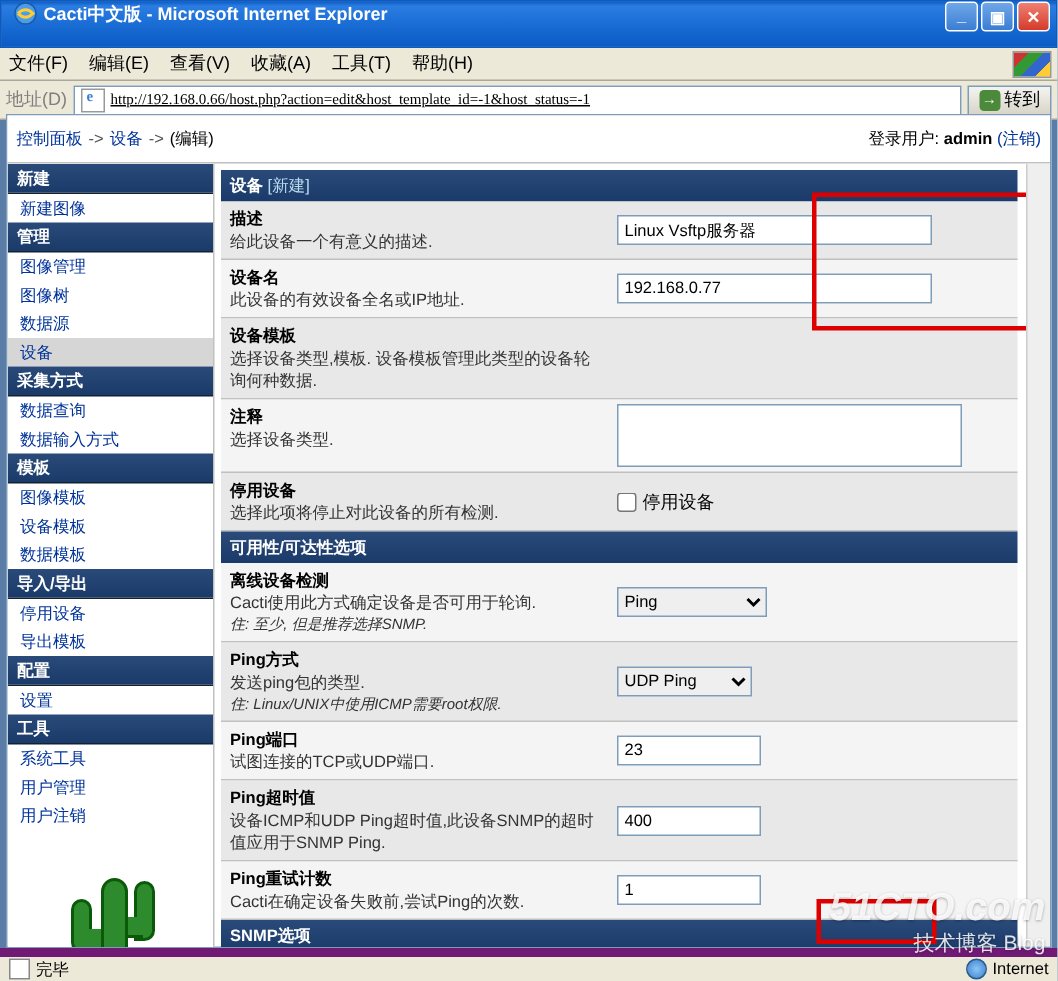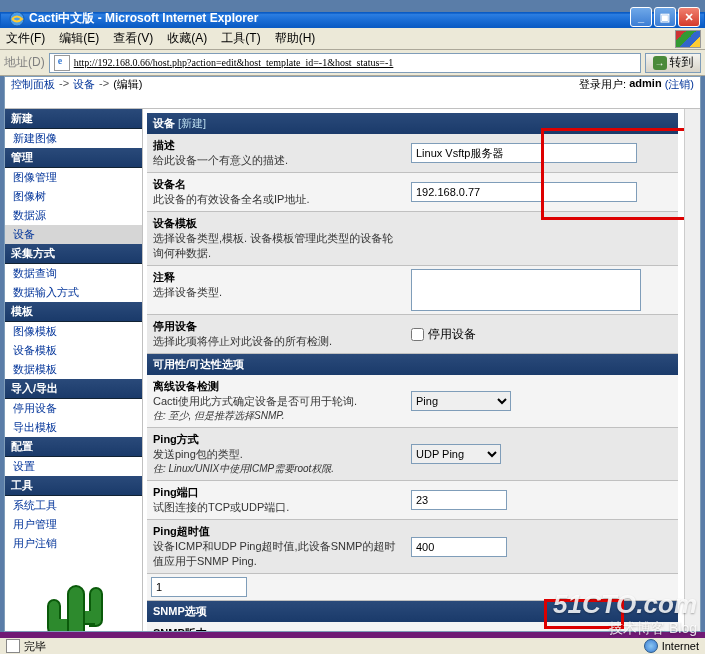--- a/index.html
+++ b/index.html
@@ -1,19 +1,19 @@
 <!DOCTYPE html>
 <html><head>
 <meta charset="utf-8">
 <style>
 * { box-sizing: border-box; margin: 0; padding: 0; }
 body { font-family: "Microsoft YaHei", Tahoma, Arial, sans-serif; font-size: 12px; background: #5a7da8; width: 705px; height: 654px; overflow: hidden; position: relative; }
 
 
-.titlebar { height: 16px; background: linear-gradient(#0a5bc4, #2b7de1 10%, #1a6dd5 50%, #0a5bc4); color: #fff; display: flex; align-items: flex-end; padding: 0 4px; border: 1px solid #0a5bc4; margin-top: 12px; }
+.titlebar { height: 32px; background: linear-gradient(#0a5bc4, #2b7de1 10%, #1a6dd5 50%, #0a5bc4); color: #fff; display: flex; align-items: flex-start; padding: 0 4px; border: 1px solid #0a5bc4; }
 .titlebar .ie-icon { width: 16px; height: 16px; margin: 0 4px; }
 .titlebar .title { flex: 1; font-weight: bold; font-size: 12px; }
 .winbtns { display: flex; gap: 2px; }
 .winbtn { width: 22px; height: 20px; border: 1px solid #fff; border-radius: 3px; display: flex; align-items: center; justify-content: center; font-size: 11px; font-weight: bold; }
 .winbtn.min, .winbtn.max { background: linear-gradient(#6fa8e8, #3b7dd4); color: #fff; }
 .winbtn.close { background: linear-gradient(#f08070, #d43b2b); color: #fff; }
 
 .menubar { background: #ece9d8; height: 22px; display: flex; align-items: center; padding: 0 6px; gap: 14px; border-bottom: 1px solid #aca899; position:relative;}
 .menubar .menuitem { cursor: default; }
 .menubar .ms-flag { position:absolute; right:4px; top:2px; width:26px; height:18px; background: linear-gradient(135deg,#cc3333 0 25%, #339933 25% 50%, #3366cc 50% 75%, #ffcc33 75%); border:1px solid #999; }
@@ -21,21 +21,21 @@
 .addrbar { background: #ece9d8; height: 26px; display: flex; align-items: center; padding: 0 4px; border-bottom: 1px solid #aca899; gap: 4px; }
 .addrbar .label { color: #7f7f7f; }
 .addrbar .urlbox { flex: 1; border: 1px solid #7f9db9; background: #fff; height: 20px; display: flex; align-items: center; padding: 0 4px; font-family: Tahoma; font-size: 10px; text-decoration: underline; }
 .addrbar .page-icon { width: 16px; height: 16px; margin-right: 4px; display:inline-block; background:#fff; border:1px solid #999; position:relative;}
 .addrbar .page-icon::after{content:"e"; color:#3b7dd4; font-weight:bold; position:absolute; top:-1px; left:3px;}
 .addrbar .gobox { width: 56px; height: 20px; border: 1px solid #7f9db9; background: linear-gradient(#f4f4f0,#d8d4c8); display: flex; align-items: center; justify-content: center; gap:3px;}
 .addrbar .goicon { width:14px; height:14px; border-radius:3px; background:#4a8a3a; color:#fff; display:flex; align-items:center; justify-content:center; font-size:10px;}
 
 
 .page { position: absolute; top: 76px; left: 4px; right: 4px; bottom: 22px; background: #fff; border: 1px solid #7f9db9; display: flex; flex-direction: column; }
-.crumbbar { height: 32px; background: #fff; border-bottom: 1px solid #c0c0c0; display: flex; padding: 0 6px; font-size: 11px; }
+.crumbbar { height: 32px; background: #fff; border-bottom: 1px solid #c0c0c0; display: flex; align-items: center; padding: 0 6px; font-size: 11px; }
 .crumbbar a { color: #003399; text-decoration: none; }
 .crumbbar .arrow { margin: 0 4px; color: #555; }
 .crumbbar .spacer { flex: 1; }
 .crumbbar .logout { color: #003399; }
 
 .body { flex: 1; display: flex; overflow: hidden; }
 
 
 .sidebar { width: 138px; background: #fff; border-right: 1px solid #c0c0c0; overflow-y: auto; padding-bottom: 8px; position: relative; }
 .sidebar .sec { background: linear-gradient(#2a4a7a, #1a3a6a); color: #fff; font-weight: bold; padding: 2px 6px; font-size: 11px; border-bottom:1px solid #123; }
@@ -54,21 +54,21 @@
 .bar a { color: #bde; font-weight: normal; }
 .row { display: flex; border-bottom: 1px solid #c0c0c0; }
 .row.g { background: #e8e8e8; }
 .row.w { background: #f4f4f4; }
 .cell-l { width: 260px; padding: 4px 6px; font-size: 11px; }
 .cell-l .lbl { font-weight: bold; }
 .cell-l .hint { color: #333; font-size: 11px; }
 .cell-l .hint2 { color: #333; font-style: italic; font-size: 10px; }
 .cell-r { flex: 1; padding: 3px 4px; display: flex; align-items: center; }
 .txt { border: 1px solid #7f9db9; font-size: 11px; padding: 2px 4px; height: 20px; background: #fff; font-family: inherit; }
-.txt.w-lg { width: 226px; }
+.txt.w-lg { width: 210px; }
 .txt.w-md { width: 96px; }
 select.sel { border: 1px solid #7f9db9; font-size: 11px; height: 20px; background: #efefef; }
 textarea.ta { border: 1px solid #7f9db9; width: 230px; height: 42px; font-family: inherit; font-size: 11px; resize: none; }
 .chk { width:13px; height:13px; margin-right:4px;}
 
 .redbox { border: 3px solid #d00; position: absolute; pointer-events: none; }
 .redbox.top { top: 19px; left: 398px; width: 170px; height: 92px; }
 .redbox.bot { top: 490px; left: 401px; width: 80px; height: 30px; }
 
 
@@ -253,20 +253,24 @@
       <div class="row g">
         <div class="cell-l">
             <div class="lbl">Ping超时值</div>
             <div class="hint">设备ICMP和UDP Ping超时值,此设备SNMP的超时值应用于SNMP Ping.</div>
           </div>
         <div class="cell-r">
             <input class="txt w-md" value="400" style="">
           </div>
       </div>
       <div class="row w">
+        <div class="cell-l">
+            <div class="lbl">Ping重试计数</div>
+            <div class="hint">Cacti在确定设备失败前,尝试Ping的次数.</div>
+          </div>
         <div class="cell-r">
             <input class="txt w-md" value="1" style="">
           </div>
       </div>
 
       <div class="bar">SNMP选项</div>
 
       <div class="row w">
         <div class="cell-l">
             <div class="lbl">SNMP版本</div>

